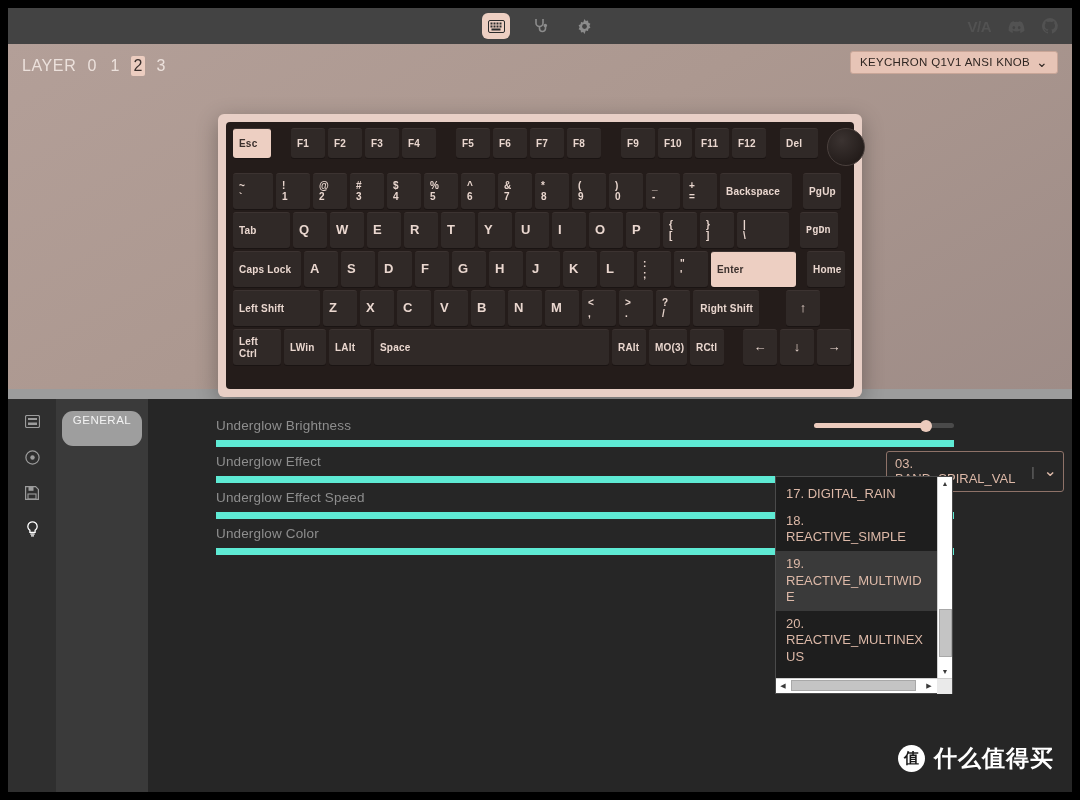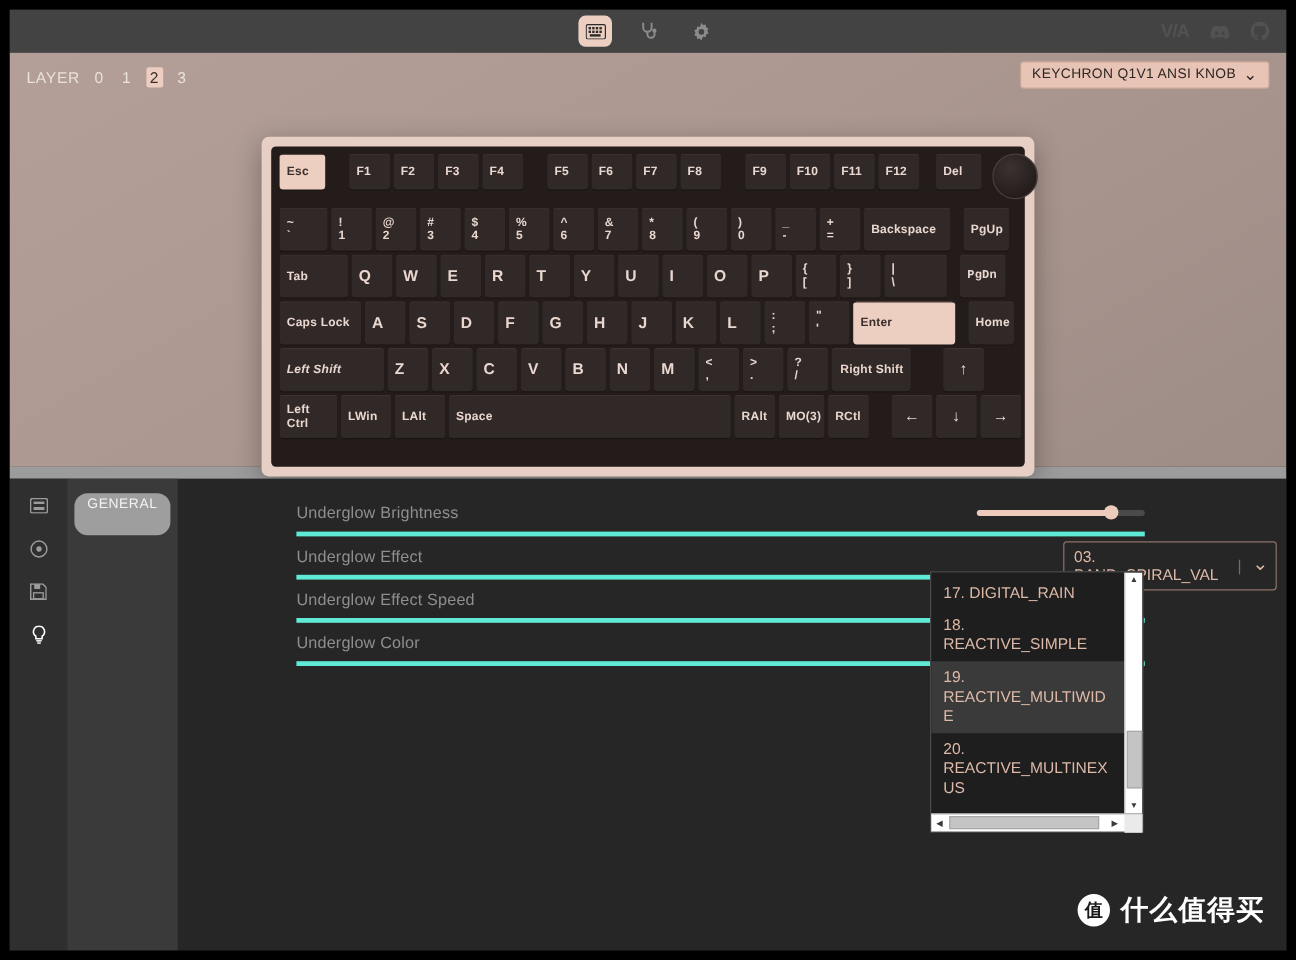--- a/index.html
+++ b/index.html
@@ -44,21 +44,21 @@
 
   
   .kb-area {
     position: relative;
     height: 345px;
     background: linear-gradient(150deg, #b39f98 0%, #ac9890 45%, #9e8c87 100%);
   }
   .layer-bar {
     position: absolute; left: 14px; top: 12px;
     display: flex; align-items: center; gap: 9px;
-    font-size: 13px; letter-spacing: 0.6px;
+    font-size: 16px; letter-spacing: 0.6px;
     color: #ece1dc; font-weight: 500;
   }
   .layer-label { color: #ece1dc; }
   .layer-num {
     width: 14px; text-align: center; color: #ece1dc;
     padding: 1px 2px; border-radius: 2px;
   }
   .layer-num.sel { background: #eccdc0; color: #3a2f2c; }
 
   .device-select {
@@ -143,23 +143,23 @@
     padding-top: 12px;
     display: flex; flex-direction: column; align-items: center;
   }
   .menu-pill {
     background: #9e9e9e; color: #f2f2f2;
     font-size: 11.5px; letter-spacing: 0.5px; font-weight: 500;
     padding: 3px 11px 20px; border-radius: 11px;
   }
   .settings-col { flex: 1; position: relative; padding: 12px 0 0 0; }
   .setting-row {
-    margin: 0 118px 0 99px;
+    margin: 0 118px 0 68px;
     height: 36px;
-    border-bottom: 4px solid #5eead4;
+    border-bottom: 7px solid #5eead4;
     display: flex; align-items: center; justify-content: space-between;
     position: relative;
   }
   .setting-label {
     color: #8e8e8e; font-size: 13.5px; letter-spacing: 0.15px;
   }
   .slider-wrap { width: 140px; height: 16px; display: flex; align-items: center; position: relative; }
   .slider-track { width: 100%; height: 5px; border-radius: 3px; background: #4a4a4a; }
   .slider-fill { position: absolute; left: 0; height: 5px; border-radius: 3px;
                  background: #eccbbd; }
@@ -542,21 +542,21 @@
             </div>
             <div class="key sel" style="width: 85px;">
               <div class="lg">Enter</div>
             </div>
             <div class="spacer" style="width: 5px;"></div>
             <div class="key" style="width: 38px;">
               <div class="lg">Home</div>
             </div>
           </div>
           <div class="kb-row" style="margin-bottom: 3px;">
-            <div class="key" style="width: 87px; font-style: italic;">
+            <div class="key" style="width: 87px;">
               <div class="lg">Left Shift</div>
             </div>
             <div class="key" style="width: 34px;">
               <div class="lg big">Z</div>
             </div>
             <div class="key" style="width: 34px;">
               <div class="lg big">X</div>
             </div>
             <div class="key" style="width: 34px;">
               <div class="lg big">C</div>

